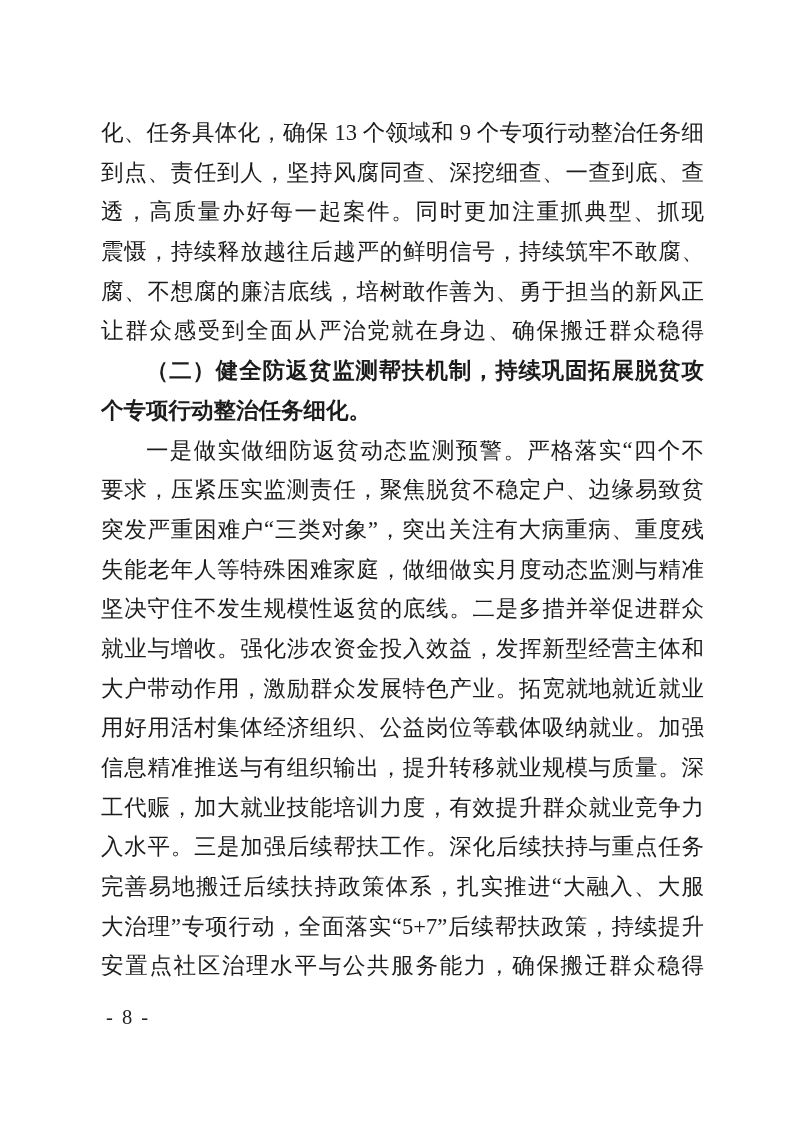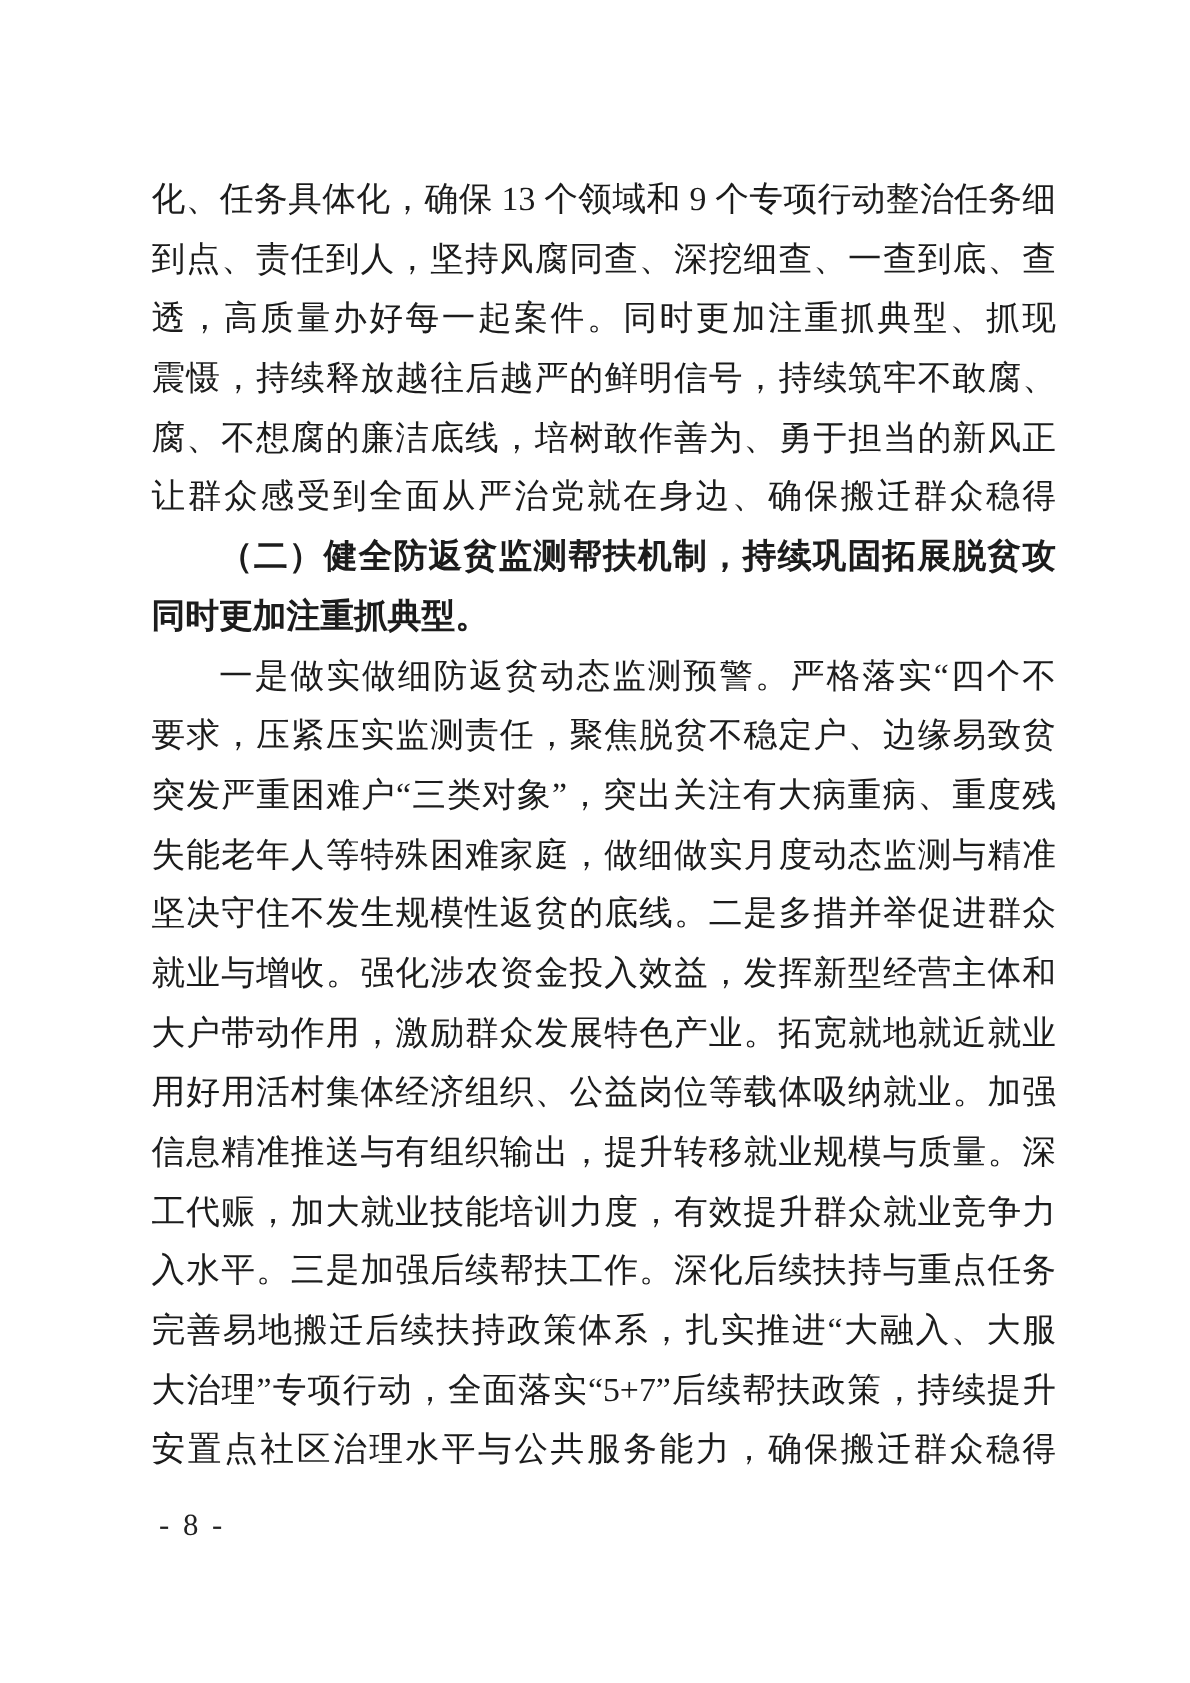--- a/index.html
+++ b/index.html
@@ -52,21 +52,21 @@
 <div class="page">
 
   <div class="text-block">
     <div class="ln">化、任务具体化，确保 13 个领域和 9 个专项行动整治任务细化</div>
     <div class="ln">到点、责任到人，坚持风腐同查、深挖细查、一查到底、查清查</div>
     <div class="ln">透，高质量办好每一起案件。同时更加注重抓典型、抓现行、强</div>
     <div class="ln">震慑，持续释放越往后越严的鲜明信号，持续筑牢不敢腐、不能</div>
     <div class="ln">腐、不想腐的廉洁底线，培树敢作善为、勇于担当的新风正气。</div>
     <div class="ln pend">让群众感受到全面从严治党就在身边、确保搬迁群众稳得住。</div>
     <div class="ln ind bold">（二）健全防返贫监测帮扶机制，持续巩固拓展脱贫攻坚成</div>
-    <div class="ln pend bold">同时更加注重抓典型。</div>
+    <div class="ln pend bold">个专项行动整治任务细化。</div>
     <div class="ln ind">一是做实做细防返贫动态监测预警。严格落实“四个不摘”</div>
     <div class="ln">要求，压紧压实监测责任，聚焦脱贫不稳定户、边缘易致贫户、</div>
     <div class="ln">突发严重困难户“三类对象”，突出关注有大病重病、重度残疾、</div>
     <div class="ln">失能老年人等特殊困难家庭，做细做实月度动态监测与精准帮扶，</div>
     <div class="ln">坚决守住不发生规模性返贫的底线。二是多措并举促进群众稳岗</div>
     <div class="ln">就业与增收。强化涉农资金投入效益，发挥新型经营主体和产业</div>
     <div class="ln">大户带动作用，激励群众发展特色产业。拓宽就地就近就业渠道，</div>
     <div class="ln">用好用活村集体经济组织、公益岗位等载体吸纳就业。加强劳务</div>
     <div class="ln">信息精准推送与有组织输出，提升转移就业规模与质量。深化以</div>
     <div class="ln">工代赈，加大就业技能培训力度，有效提升群众就业竞争力和收</div>

